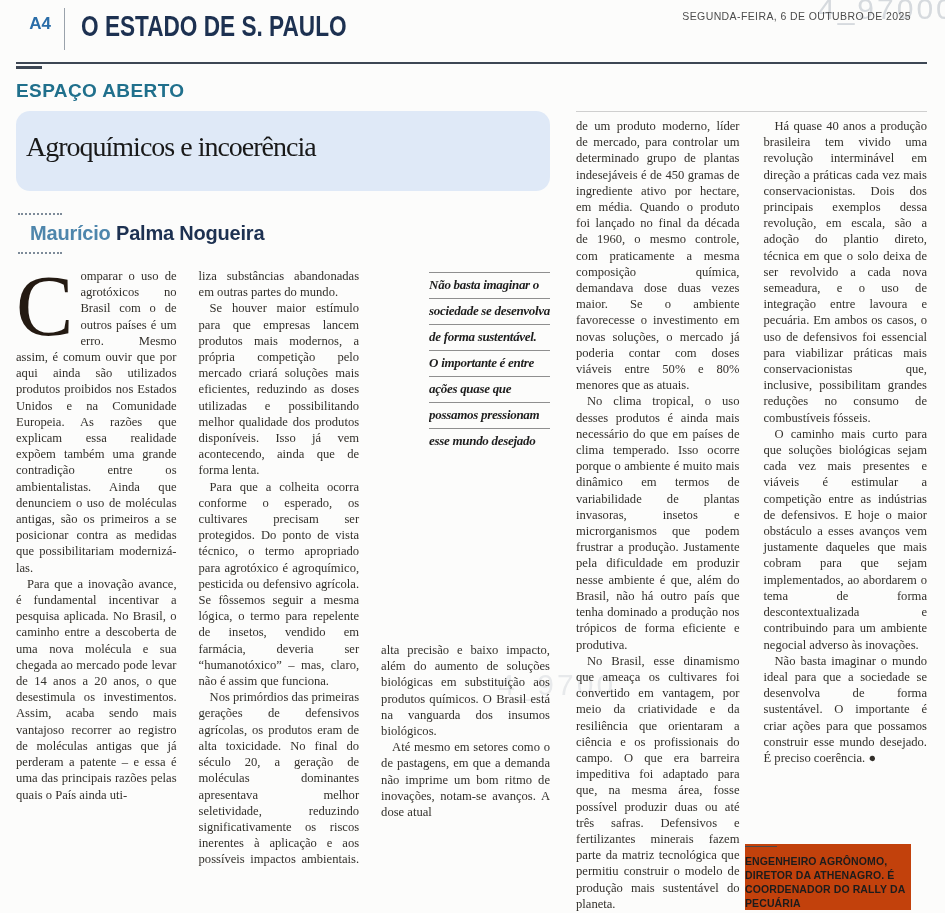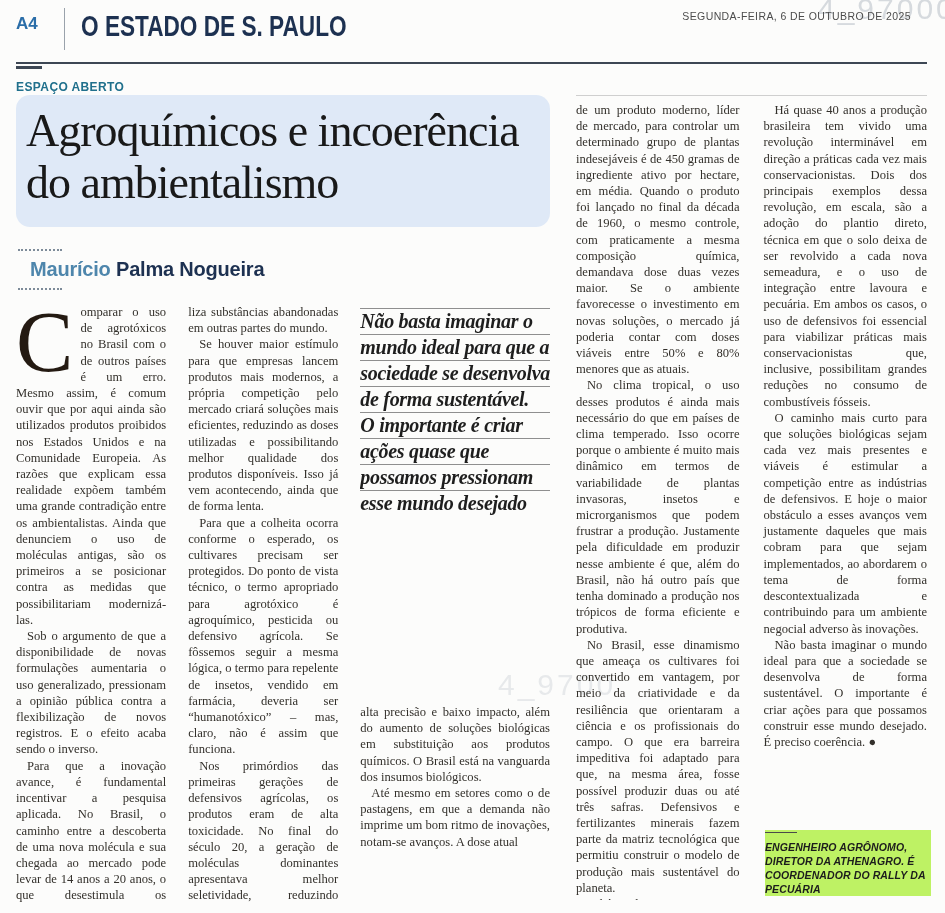--- a/index.html
+++ b/index.html
@@ -23,61 +23,61 @@
   .wm-top { left: 818px; top: -8px; }
   .wm-mid { left: 498px; top: 668px; opacity: .55; }
 
   .page { padding: 8px 18px 0 16px; position: relative; }
 
   
   .hdr { display: flex; align-items: flex-start; position: relative; }
   .pagenum {
     font-family: "Liberation Sans", sans-serif;
     font-weight: bold; font-size: 17px; color: #2a6da8;
-    padding-top: 6px; width: 48px;
+    padding-top: 6px; width: 48px; text-align: center;
   }
   .hdr-vrule { width: 1px; height: 42px; background: #9aa2ab; margin-right: 16px; }
   .masthead {
     font-family: "Liberation Sans", sans-serif;
     font-weight: bold; font-size: 29px; color: #1d3151;
     letter-spacing: 0px; transform: scaleX(.78); transform-origin: left top;
     padding-top: 2px; white-space: nowrap;
   }
   .hdr-date {
     position: absolute; right: 16px; top: 2px;
     font-family: "Liberation Sans", sans-serif;
     font-size: 10.5px; color: #4c4c4c; letter-spacing: .4px;
   }
   .hdr-rule { border-top: 2px solid #3d4754; margin-top: 12px; }
   .hdr-rule-accent { width: 26px; border-top: 3px solid #3d4754; margin-top: 2px; }
 
   .section-label {
     font-family: "Liberation Sans", sans-serif;
-    font-weight: bold; font-size: 12px; color: #20708c;
-    letter-spacing: .4px; margin: 11px 0 1px;
+    font-weight: bold; font-size: 19px; color: #20708c;
+    letter-spacing: .4px; margin: 11px 0 9px;
   }
 
   
   .main { display: flex; gap: 26px; }
   .left-zone { width: 534px; flex: none; }
   .right-zone {
     flex: 1;
     border-top: 1px solid #cfcfcf;
     padding-top: 6px;
     height: 805px;
     overflow: hidden;
   }
   .cols-2 { display: grid; grid-template-columns: 1fr 1fr; gap: 24px; }
 
   .headline-box {
     background: #dfe9f7; border-radius: 14px;
     padding: 10px 12px 18px 10px;
   }
   .headline {
-    font-size: 46px; line-height: 52px; color: #191919;
+    font-size: 28px; line-height: 52px; color: #191919;
     letter-spacing: -1px; font-weight: 400;
   }
   .headline span { display: block; }
 
   .byline-block { margin: 22px 0 14px 2px; }
   .dotted-rule { width: 44px; border-top: 2px dotted #7d8b99; }
   .byline {
     font-family: "Liberation Sans", sans-serif;
     font-weight: bold; font-size: 20px; color: #1d3151;
     margin: 7px 12px; letter-spacing: -.2px;
@@ -96,30 +96,30 @@
   .dropcap {
     float: left; font-size: 86px; line-height: 64px;
     padding: 6px 7px 2px 0; color: #241a12;
   }
 
   
   .pull-quote { margin-top: 4px; }
   .quote-line {
     border-top: 1px solid #8f8f8f;
     font-style: italic; font-weight: bold;
-    font-size: 20px; line-height: 20px;
+    font-size: 13px; line-height: 20px;
     padding: 2px 0 3px; color: #1e1e1e;
-    letter-spacing: -.3px; white-space: nowrap; overflow: hidden;
+    letter-spacing: -.3px; white-space: nowrap; overflow: hidden; margin-left: 48px;
   }
   .col3-text { margin-top: 188px; }
 
   
   .bio-block {
-    position: absolute; right: 14px; bottom: 6px; width: 166px;
-    background: #bef264; padding-top: 2px; font-style: italic;
+    position: absolute; right: 34px; bottom: 6px; width: 166px;
+    background: #c2410c; padding-top: 2px;
   }
   .bio-rule { width: 32px; border-top: 1px solid #4a4a4a; margin-bottom: 7px; }
   .bio {
     font-family: "Liberation Sans", sans-serif;
     font-weight: bold; font-size: 10.5px; line-height: 14px;
     color: #1c1c1c; letter-spacing: .1px;
   }
 </style>
 </head>
 <body>
@@ -139,49 +139,46 @@
   <div class="hdr-rule-accent"></div>
 
   <div class="section-label">ESPAÇO ABERTO</div>
 
   <div class="main">
 
     <div class="left-zone">
       <div class="headline-box">
         <h1 class="headline">
             <span>Agroquímicos e incoerência</span>
-            <span>do ambientalismo</span>
           </h1>
       </div>
 
       <div class="byline-block">
         <div class="dotted-rule"></div>
         <div class="byline"><span class="first">Maurício</span><span> Palma Nogueira</span></div>
         <div class="dotted-rule"></div>
       </div>
 
       <div class="cols-3">
         <div class="body-text">
             <p class="para noindent"><span class="dropcap">C</span>omparar o uso de agrotóxicos no Brasil com o de outros países é um erro. Mesmo assim, é comum ouvir que por aqui ainda são utilizados produtos proibidos nos Estados Unidos e na Comunidade Europeia. As razões que explicam essa realidade expõem também uma grande contradição entre os ambientalistas. Ainda que denunciem o uso de moléculas antigas, são os primeiros a se posicionar contra as medidas que possibilitariam modernizá-las.</p>
-            <p class="para">Sob o argumento de que a disponibilidade de novas formulações aumentaria o uso generalizado, pressionam a opinião pública contra a flexibilização de novos registros. E o efeito acaba sendo o inverso.</p>
             <p class="para">Para que a inovação avance, é fundamental incentivar a pesquisa aplicada. No Brasil, o caminho entre a descoberta de uma nova molécula e sua chegada ao mercado pode levar de 14 anos a 20 anos, o que desestimula os investimentos. Assim, acaba sendo mais vantajoso recorrer ao registro de moléculas antigas que já perderam a patente – e essa é uma das principais razões pelas quais o País ainda uti-</p>
           </div>
         <div class="body-text">
             <p class="para noindent">liza substâncias abandonadas em outras partes do mundo.</p>
             <p class="para">Se houver maior estímulo para que empresas lancem produtos mais modernos, a própria competição pelo mercado criará soluções mais eficientes, reduzindo as doses utilizadas e possibilitando melhor qualidade dos produtos disponíveis. Isso já vem acontecendo, ainda que de forma lenta.</p>
             <p class="para">Para que a colheita ocorra conforme o esperado, os cultivares precisam ser protegidos. Do ponto de vista técnico, o termo apropriado para agrotóxico é agroquímico, pesticida ou defensivo agrícola. Se fôssemos seguir a mesma lógica, o termo para repelente de insetos, vendido em farmácia, deveria ser “humanotóxico” – mas, claro, não é assim que funciona.</p>
             <p class="para">Nos primórdios das primeiras gerações de defensivos agrícolas, os produtos eram de alta toxicidade. No final do século 20, a geração de moléculas dominantes apresentava melhor seletividade, reduzindo significativamente os riscos inerentes à aplicação e aos possíveis impactos ambientais. Finalmente, nos últimos 20 anos têm prevalecido produtos de</p>
           </div>
         <div>
           <div class="pull-quote">
               <div class="quote-line">Não basta imaginar o</div>
-              <div class="quote-line">mundo ideal para que a</div>
               <div class="quote-line">sociedade se desenvolva</div>
               <div class="quote-line">de forma sustentável.</div>
-              <div class="quote-line">O importante é criar</div>
+              <div class="quote-line">O importante é entre</div>
               <div class="quote-line">ações quase que</div>
               <div class="quote-line">possamos pressionam</div>
               <div class="quote-line">esse mundo desejado</div>
             </div>
           <div class="body-text col3-text">
               <p class="para noindent">alta precisão e baixo impacto, além do aumento de soluções biológicas em substituição aos produtos químicos. O Brasil está na vanguarda dos insumos biológicos.</p>
               <p class="para">Até mesmo em setores como o de pastagens, em que a demanda não imprime um bom ritmo de inovações, notam-se avanços. A dose atual</p>
             </div>
         </div>
       </div>

